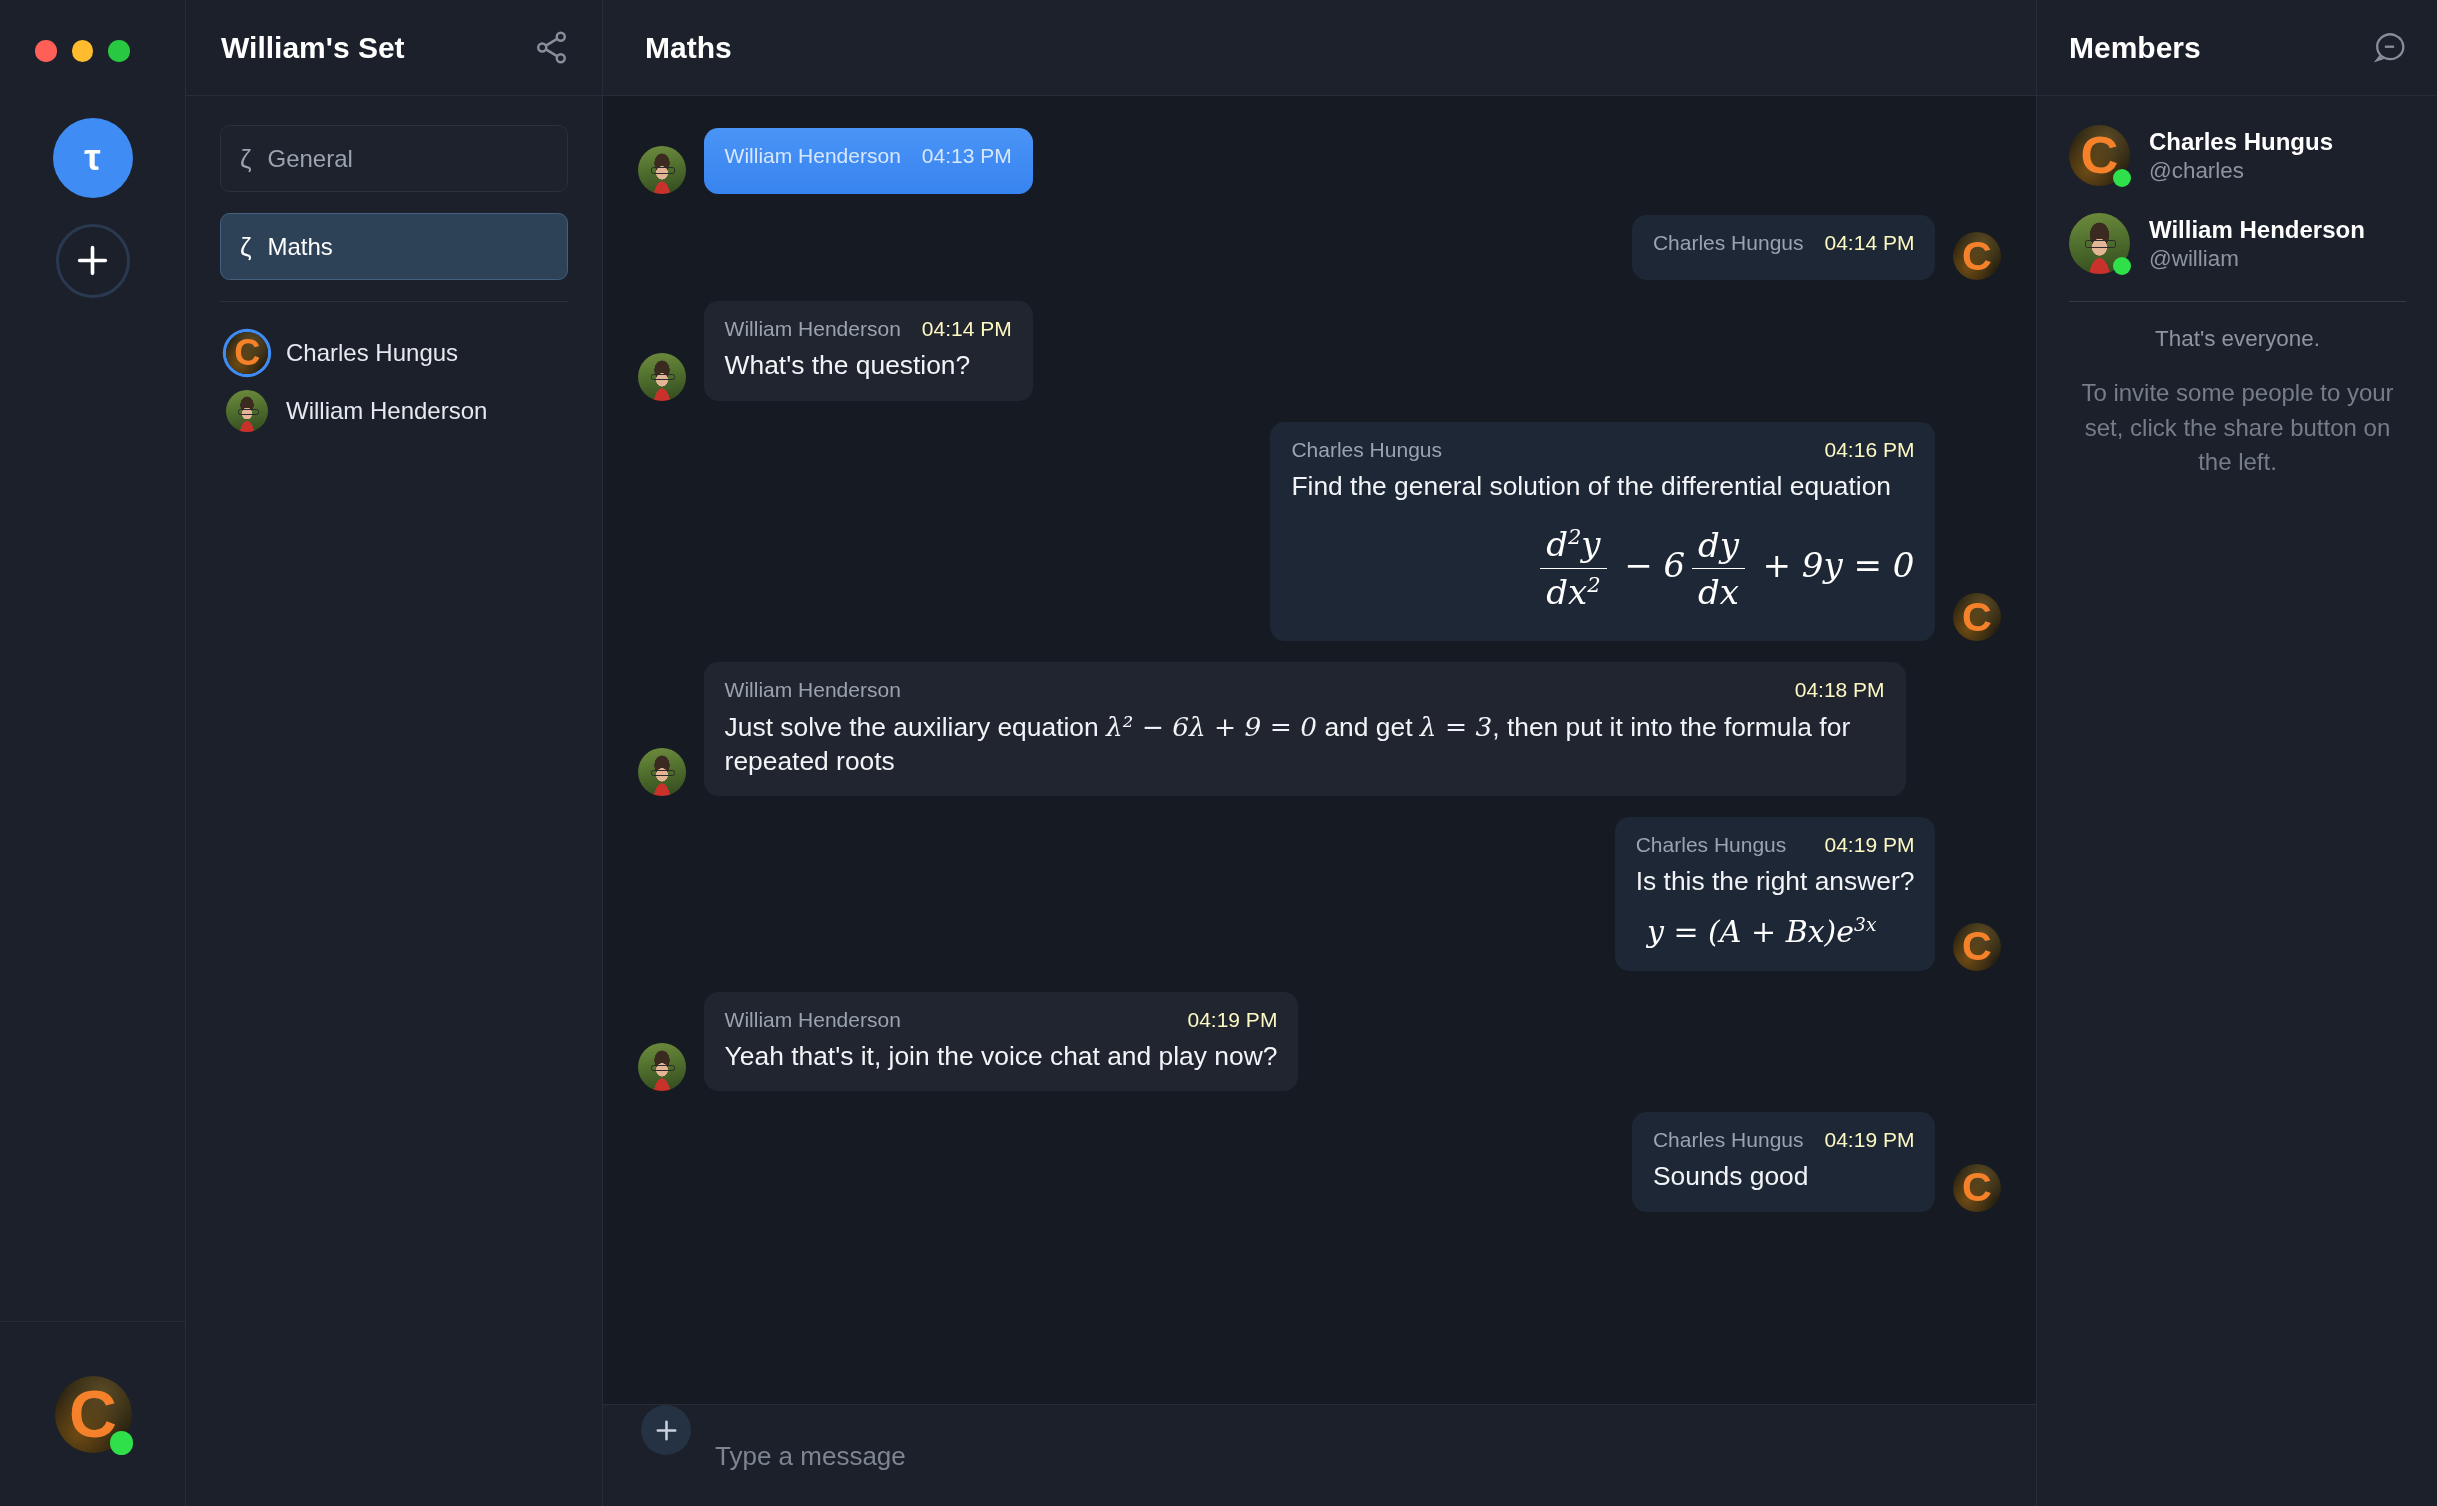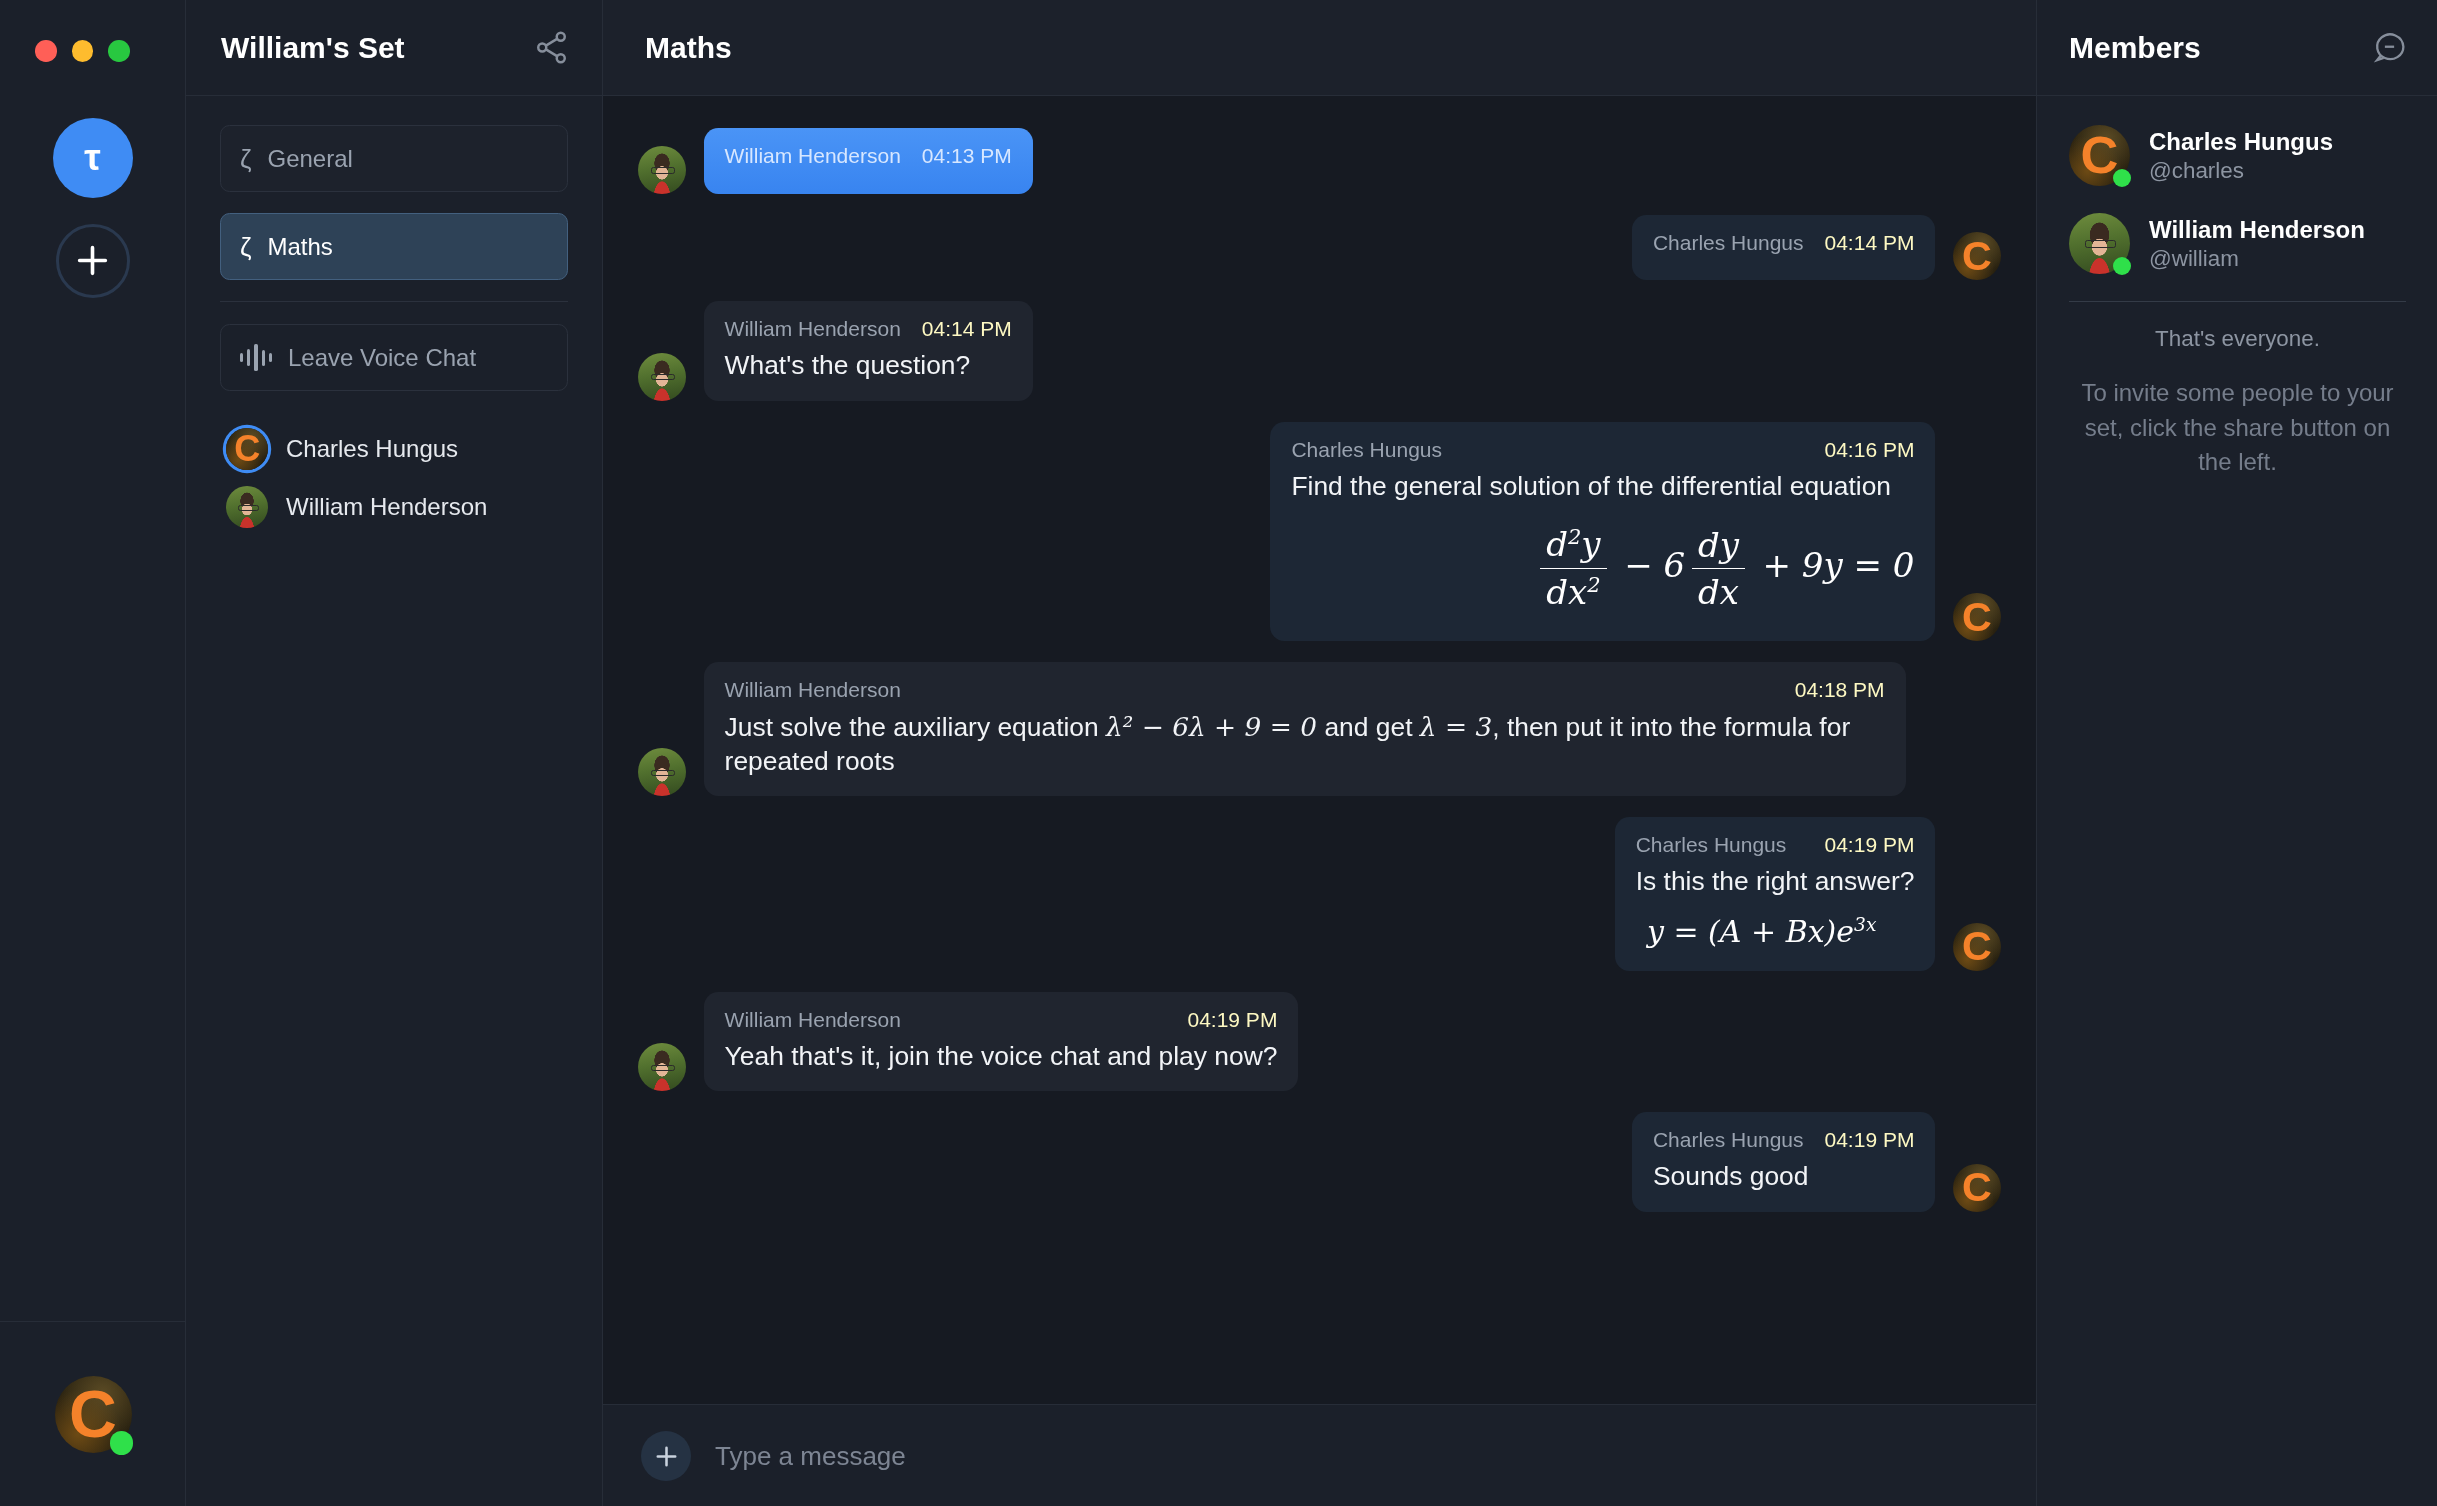--- a/index.html
+++ b/index.html
@@ -159,21 +159,21 @@
   .math-block { text-align: right; padding: 21px 0 11.2px 0; font-size: 34px; color: #fff; }
   .math-block.small { font-size: 30px; text-align: left; padding: 14.4px 0 4.8px 11.2px; }
   .frac { display: inline-flex; flex-direction: column; align-items: center; vertical-align: middle; margin: 0 6.4px; }
   .frac .num { padding: 0 6.4px 3.2px 6.4px; }
   .frac .den { padding: 3.2px 6.4px 0 6.4px; border-top: 1.6px solid #fff; }
   .up { font-size: 0.62em; vertical-align: super; font-style: italic; }
   .rm { font-style: normal; }
 
   .composer {
     height: 103px; flex: none; background: #1b202a; border-top: 0.8px solid #272d38;
-    display: flex; align-items: center; gap: 24px; padding: 0 38px;
+    display: flex; gap: 24px; padding: 0 38px;
   }
   .plus {
     width: 50px; height: 50px; border-radius: 50%; background: #253243;
     display: flex; align-items: center; justify-content: center; flex: none;
   }
   .composer-input {
     flex: 1; background: transparent; border: none; outline: none;
     font-family: "Liberation Sans", sans-serif; font-size: 26px; color: #e6e9ee;
   }
   .composer-input::placeholder { color: #7d8593; }
@@ -243,30 +243,20 @@
         <span class="cname">General</span>
       </div>
 
       <div class="chan active">
         <span class="zeta">ζ</span>
         <span class="cname">Maths</span>
       </div>
 
       <div class="divider"></div>
 
-      <div class="voice-btn">
-        <span class="wave">
-          <i style="height:9.6px"></i>
-            <i style="height:17.6px"></i>
-            <i style="height:27px"></i>
-            <i style="height:16px"></i>
-            <i style="height:9.6px"></i>
-        </span>
-        <span class="voice-label">Leave Voice Chat</span>
-      </div>
 
       <div class="vmember">
         <div class="av av-c ring" style="width:42px;height:42px;font-size:42px;">
           <div class="av-img"></div>
         </div>
         <span class="vname">Charles Hungus</span>
       </div>
 
       <div class="vmember">
         <div class="av av-w" style="width:42px;height:42px;">

